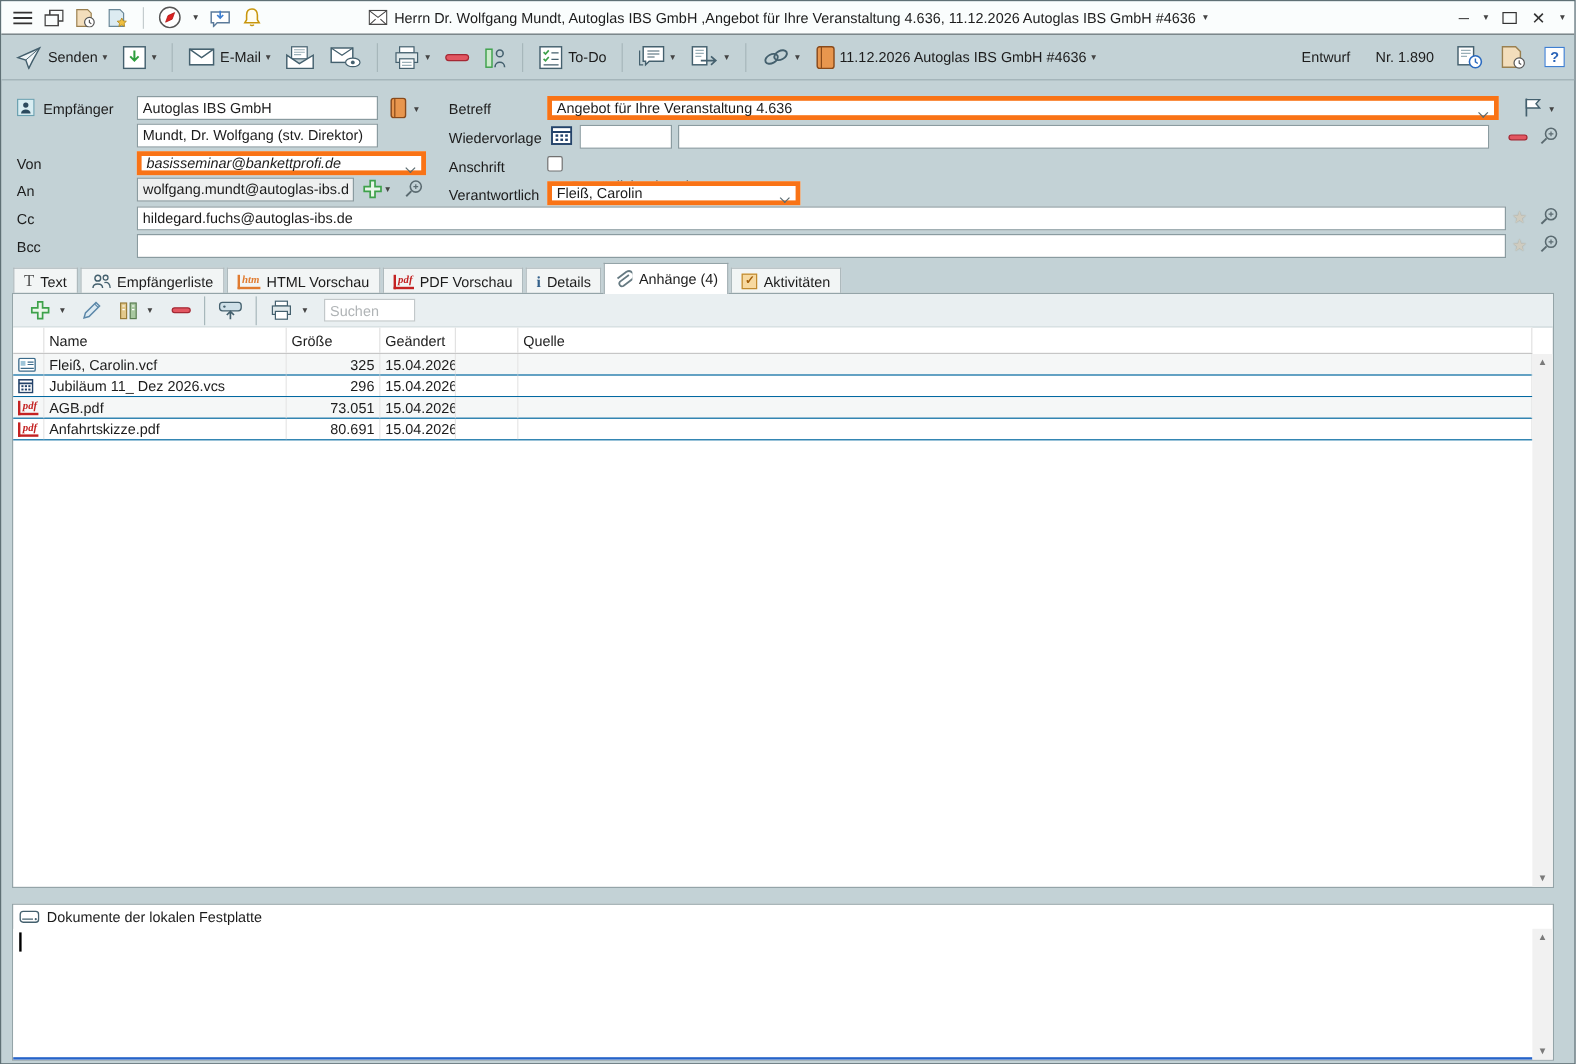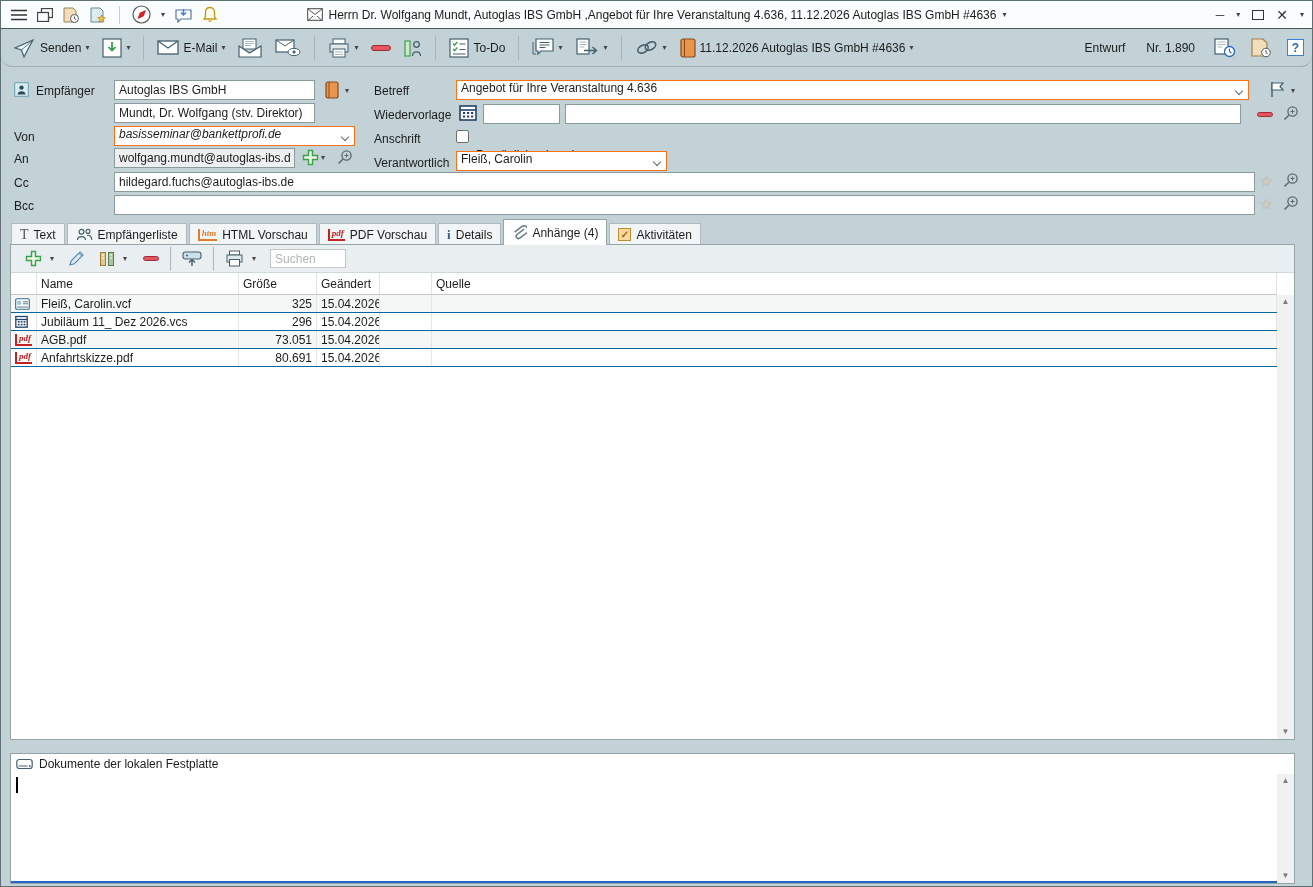--- a/index.html
+++ b/index.html
@@ -11,34 +11,34 @@
   .titlebar{position:absolute;left:0;top:0;right:0;height:28px;background:#fafdfd;border-bottom:1px solid #49565a;display:flex;align-items:center;}
   .tb-left{display:flex;align-items:center;gap:10px;padding-left:10px;}
   .tb-sep{width:1px;height:18px;background:#c4ccce;margin:0 2px;}
   .tb-title{position:absolute;left:50%;transform:translateX(-50%);display:flex;align-items:center;gap:6px;font-size:12px;color:#1c1c1c;white-space:nowrap;}
   .tb-controls{position:absolute;right:8px;top:0;height:27px;display:flex;align-items:center;gap:12px;color:#333;}
   .glyph-btn{font-size:12px;line-height:1;color:#333;cursor:default;}
   .arrow{font-size:8px;color:#444;line-height:1;}
   .restore-box{width:12px;height:10px;border:1.4px solid #333;}
 
   
-  .toolbar{position:absolute;left:0;top:28px;right:0;height:38px;background:#c3d2d6;border-bottom:1px solid #9fafb3;display:flex;align-items:center;padding:0 8px;gap:7px;border-radius:11px;}
+  .toolbar{position:absolute;left:0;top:28px;right:0;height:38px;background:#c3d2d6;border-bottom:1px solid #9fafb3;display:flex;align-items:center;padding:0 8px;gap:7px;}
   .tool-item{display:flex;align-items:center;gap:4px;padding:2px 3px;font-size:12px;color:#1c1c1c;white-space:nowrap;}
   .vsep{width:1px;height:24px;background:#a7b7bb;margin:0 3px;}
   .spacer{flex:1;}
   .red-dash{width:20px;height:6px;background:#e25661;border:1px solid #a52834;border-radius:3px;}
   .red-dash.sm{width:16px;height:5px;}
   .help-box{width:17px;height:17px;border:1.5px solid #3f7fd0;color:#2a63b8;font-weight:bold;font-size:12px;display:flex;align-items:center;justify-content:center;background:#fff;}
 
   
   .lbl{position:absolute;font-size:12px;color:#1c1c1c;white-space:nowrap;}
   .lbl.u{}
   .inp{position:absolute;height:20px;border:1px solid #8a9ba0;background:#fff;font-size:12px;color:#1c1c1c;padding:0 4px;font-family:"Liberation Sans",sans-serif;}
   .inp.gray{background:#eef0f0;}
-  .combo{position:absolute;height:20px;border:1px solid #f97316;background:#fff;font-size:12px;color:#1c1c1c;padding:0 18px 0 4px;display:flex;}
+  .combo{position:absolute;height:20px;border:4px solid #f97316;background:#fff;font-size:12px;color:#1c1c1c;padding:0 18px 0 4px;display:flex;align-items:center;}
   .chev{position:absolute;right:6px;top:7px;width:6px;height:6px;border-right:1.4px solid #5a6a70;border-bottom:1.4px solid #5a6a70;transform:rotate(45deg);}
   .star{font-size:14px;color:#cfccc0;text-shadow:0 0 1px #9a9788;line-height:1;}
   .checkbox{position:absolute;width:13px;height:13px;border:1px solid #707070;background:#fff;border-radius:2px;}
 
   
   .tabbar{position:absolute;left:10px;top:218px;height:26px;display:flex;align-items:flex-end;}
   .tab{display:flex;align-items:center;gap:5px;height:22px;padding:0 8px;font-size:12px;color:#1c1c1c;background:#f2f5f5;border:1px solid #aebabd;border-bottom:none;margin-right:2px;position:relative;}
   .tab.active{height:26px;background:#fff;border:1px solid #94a4a8;border-bottom:none;z-index:3;}
   .ftype{font:italic bold 9px "Liberation Serif",serif;padding:0 1px 1px 2px;line-height:1;}
   .ftype.pdf{color:#c42222;border-left:2px solid #c42222;border-bottom:2px solid #c42222;}

